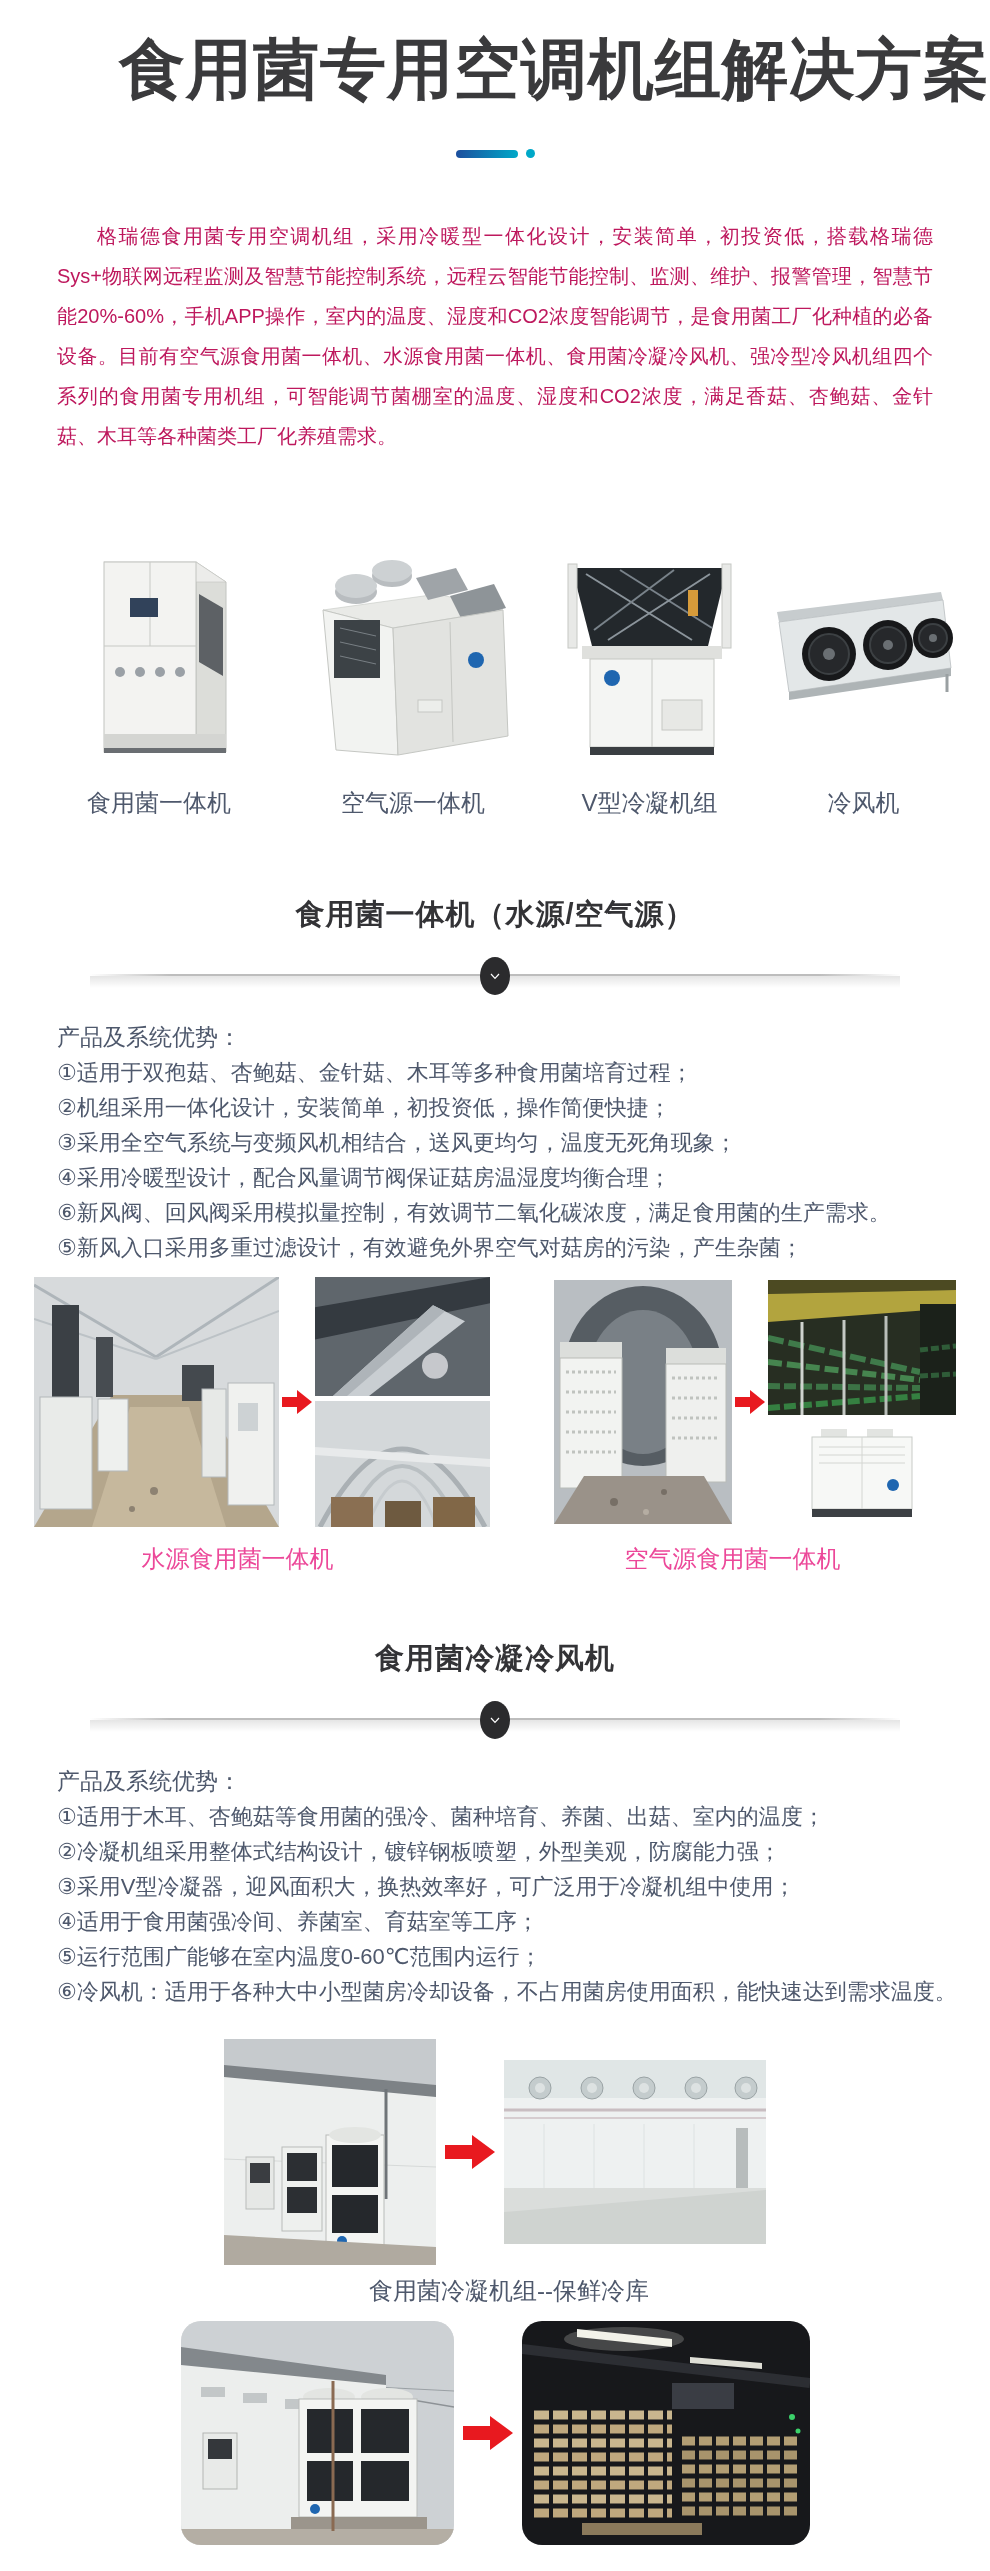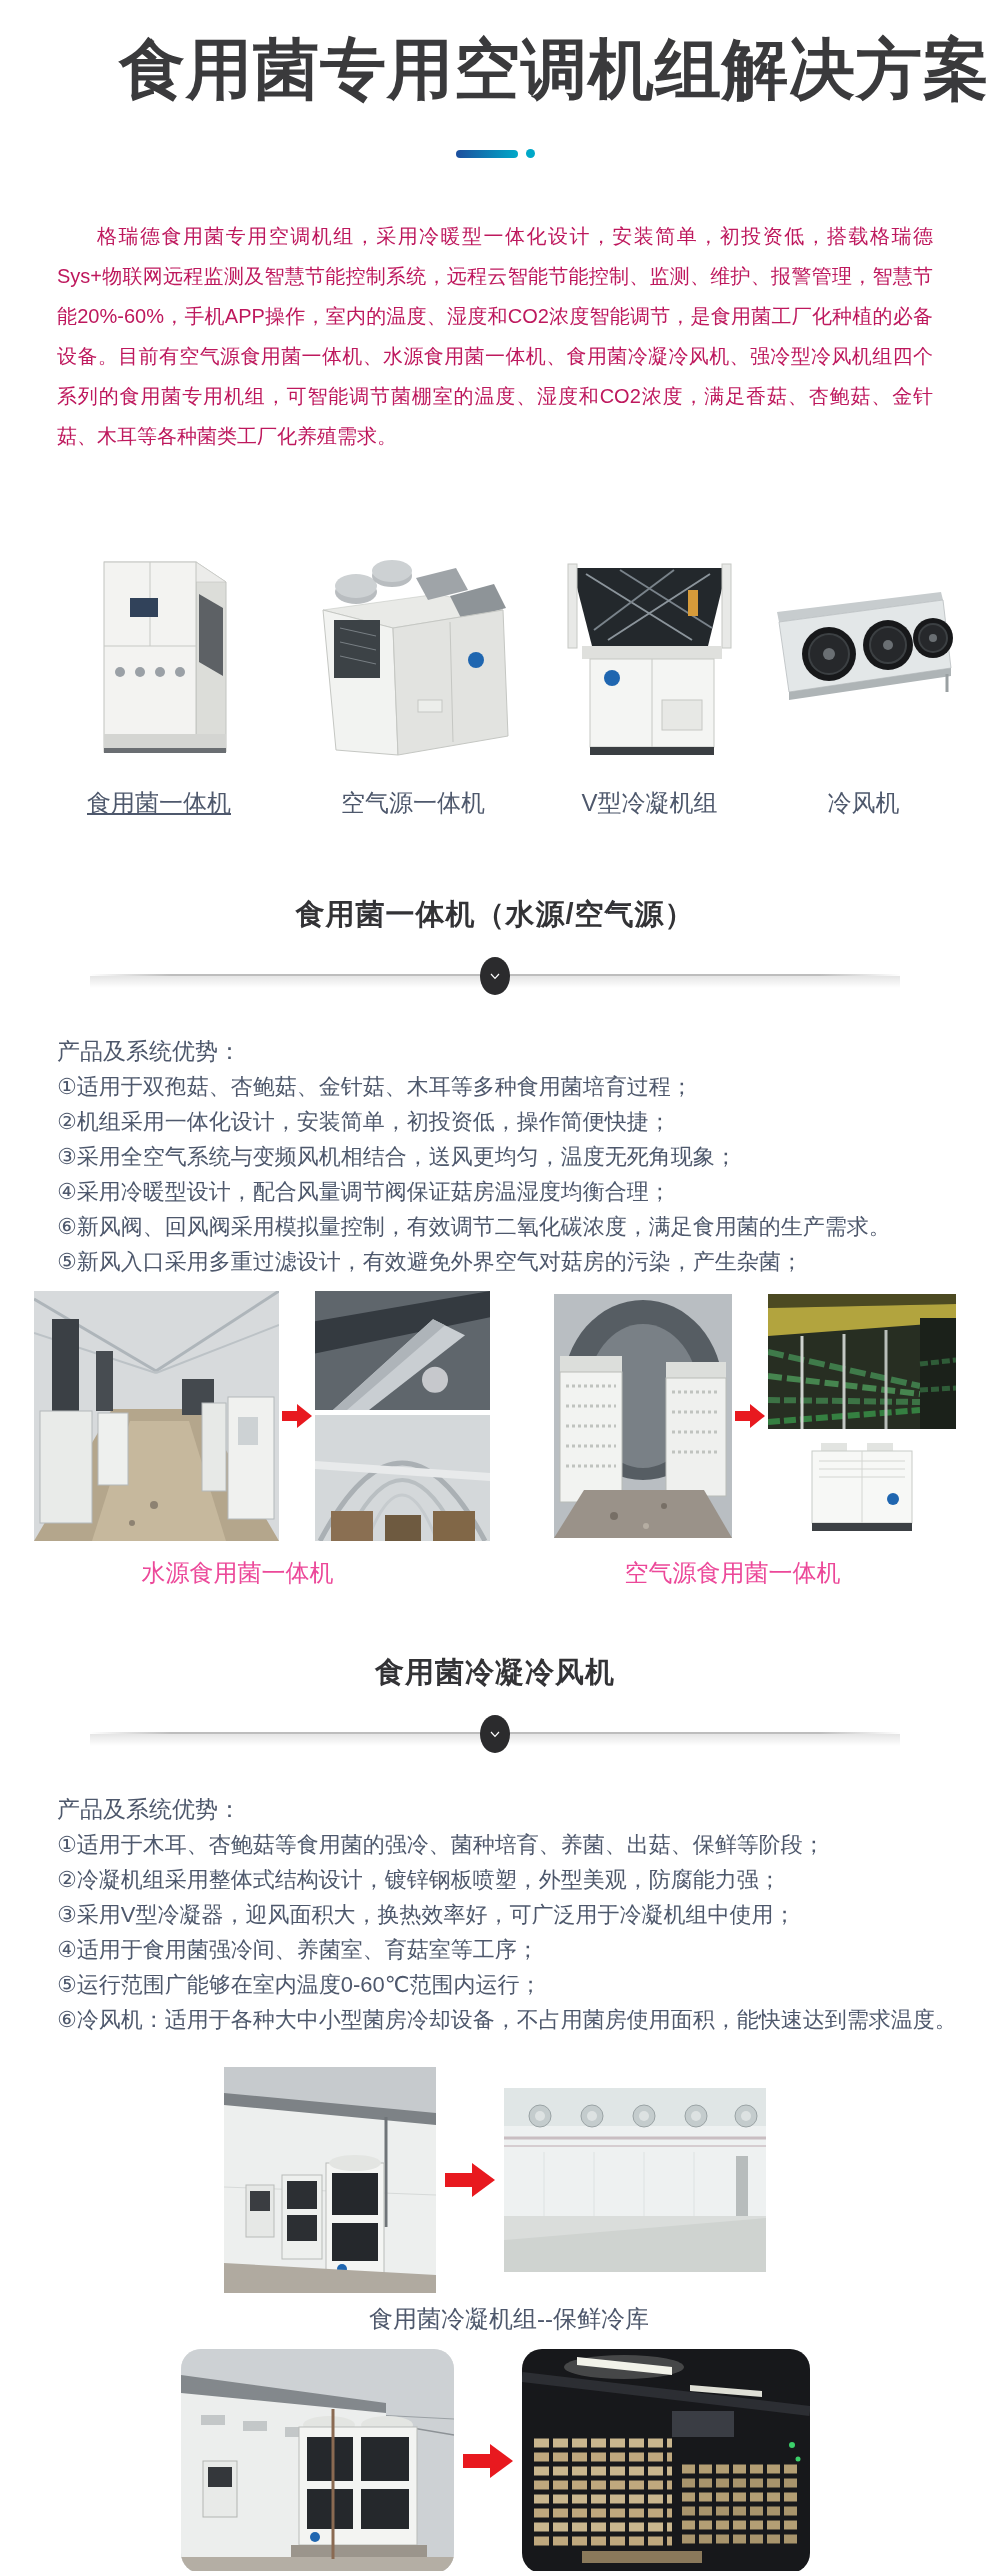--- a/index.html
+++ b/index.html
@@ -40,21 +40,21 @@
   .divider-line { position:absolute; top:17px; left:30px; right:30px; height:2px;
     background:linear-gradient(to right, rgba(185,185,185,0), #bdbdbd 10%, #bdbdbd 90%, rgba(185,185,185,0)); }
   .divider-line::after { content:''; position:absolute; top:2px; left:0; right:0; height:12px;
     background:linear-gradient(to bottom, rgba(0,0,0,0.10), rgba(0,0,0,0)); }
   .divider-oval { position:absolute; left:50%; top:0; transform:translateX(-50%);
     width:30px; height:38px; background:#2b2b2d; border-radius:50%;
     display:flex; align-items:center; justify-content:center; z-index:2; }
   .divider-oval svg { width:16px; height:16px; }
 
   
-  .advantages { margin-top:36px; padding-left:57px; padding-right:10px; }
+  .advantages { margin-top:22px; padding-left:57px; padding-right:10px; }
   .adv-heading { font-size:23px; line-height:36px; color:#4e586c; }
   .adv-item { font-size:22px; line-height:35px; color:#4e586c; white-space:nowrap; }
 
   
   .photo { overflow:hidden; background:#e8e8e8; flex:none; }
   .photo svg { display:block; width:100%; height:100%; }
 
   .collage1 { margin:12px 34px 0; display:flex; justify-content:space-between; }
   .group { display:flex; align-items:center; }
   .stack { display:flex; flex-direction:column; }
@@ -179,21 +179,21 @@
           <circle cx="117" cy="95" r="5" fill="#6a6f73"></circle>
           <circle cx="162" cy="88" r="20" fill="#17181a"></circle>
           <circle cx="162" cy="88" r="14" fill="#26282b" stroke="#3c4043" stroke-width="2"></circle>
           <circle cx="162" cy="88" r="4" fill="#6a6f73"></circle>
           <line x1="176" y1="124" x2="176" y2="142" stroke="#9aa0a2" stroke-width="3"></line>
         </svg>
       </div>
     </div>
   </div>
   <div class="products-row" style="margin-top:0;">
-    <div class="product-cell" style="width:250px;text-decoration:underline;">
+    <div class="product-cell" style="width:250px;">
         <div class="product-caption">食用菌一体机</div>
       </div>
     <div class="product-cell" style="width:230px;">
         <div class="product-caption">空气源一体机</div>
       </div>
     <div class="product-cell" style="width:215px;">
         <div class="product-caption">V型冷凝机组</div>
       </div>
     <div class="product-cell" style="width:185px;">
         <div class="product-caption">冷风机</div>
@@ -345,21 +345,21 @@
     <div class="divider-line"></div>
     <div class="divider-oval">
       <svg viewBox="0 0 20 20">
           <polyline points="5,7.5 10,13 15,7.5" fill="none" stroke="#ffffff" stroke-width="1.5"></polyline>
         </svg>
     </div>
   </div>
 
   <div class="advantages">
     <div class="adv-heading">产品及系统优势：</div>
-    <div class="adv-item">①适用于木耳、杏鲍菇等食用菌的强冷、菌种培育、养菌、出菇、保鲜等阶段；</div>
+    <div class="adv-item">①适用于木耳、杏鲍菇等食用菌的强冷、菌种培育、养菌、出菇、室内的温度；</div>
     <div class="adv-item">②冷凝机组采用整体式结构设计，镀锌钢板喷塑，外型美观，防腐能力强；</div>
     <div class="adv-item">③采用V型冷凝器，迎风面积大，换热效率好，可广泛用于冷凝机组中使用；</div>
     <div class="adv-item">④适用于食用菌强冷间、养菌室、育菇室等工序；</div>
     <div class="adv-item">⑤运行范围广能够在室内温度0-60℃范围内运行；</div>
     <div class="adv-item">⑥冷风机：适用于各种大中小型菌房冷却设备，不占用菌房使用面积，能快速达到需求温度。</div>
   </div>
 
   <div class="collage2">
     <div class="photo ph-c1">
       <svg viewBox="0 0 212 226" preserveAspectRatio="none">

